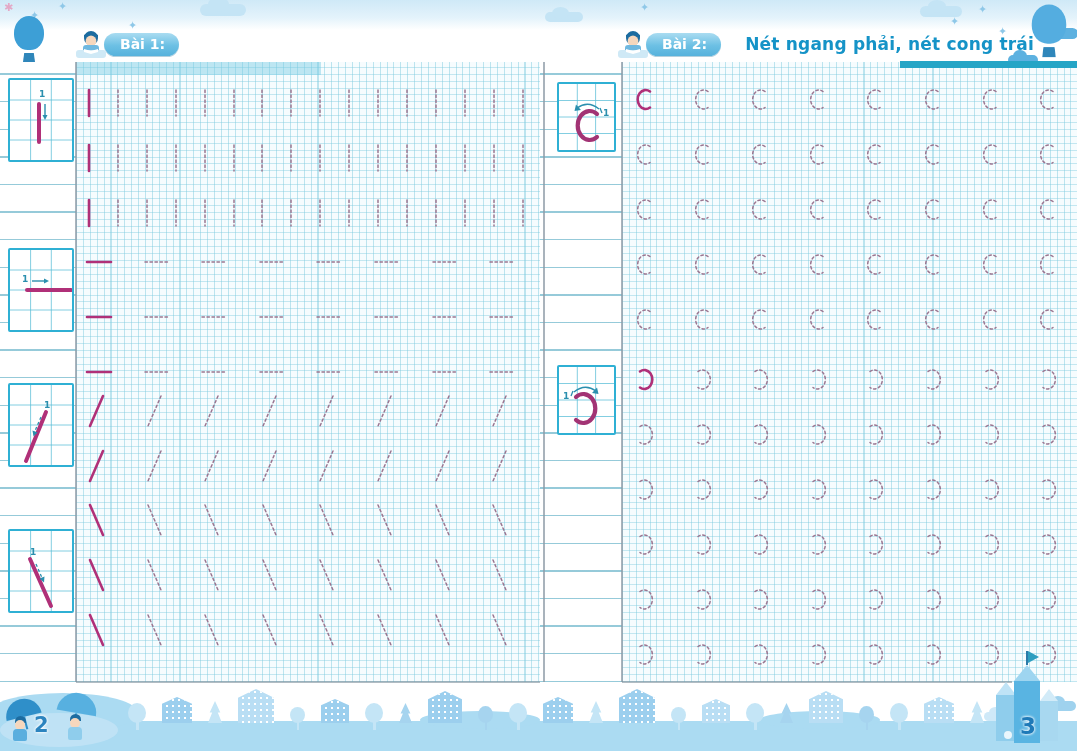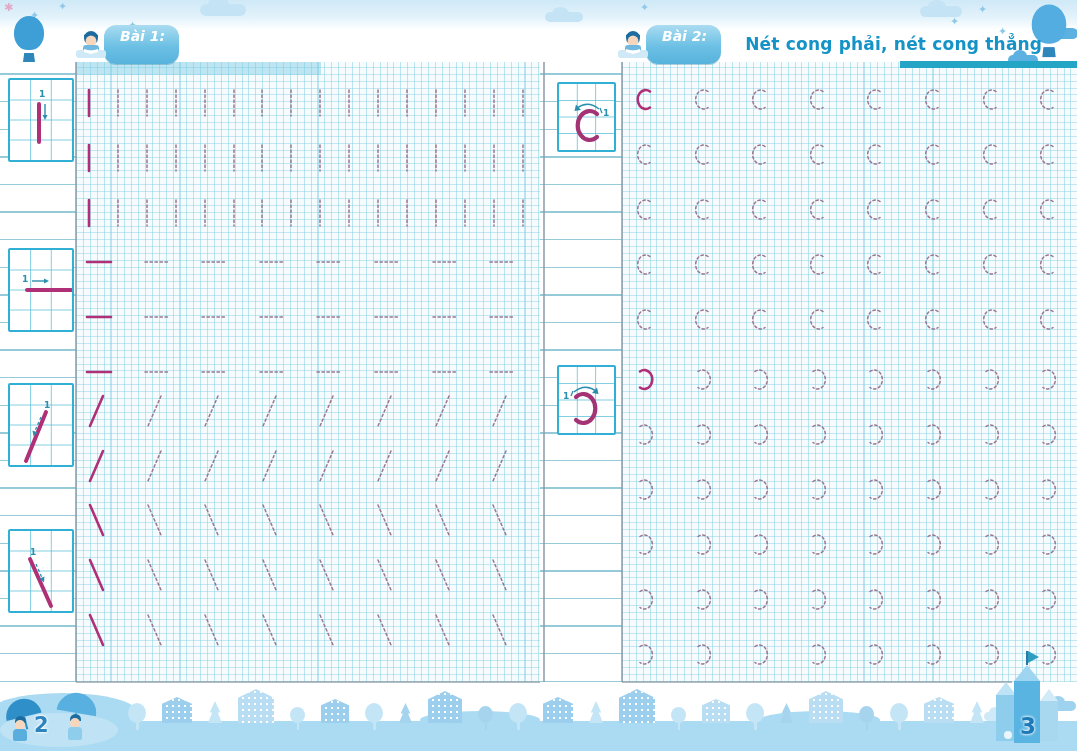--- a/index.html
+++ b/index.html
@@ -16,23 +16,23 @@
   .star.pink{color:#e3a8c6;}
   
   .balloon{position:absolute;}
   .balloon .env{width:30px;height:34px;border-radius:50% 50% 46% 46%;background:#3d9fd6;}
   .balloon .env.lt{background:#54ade0;}
   .balloon .basket{width:12px;height:9px;background:#2f86ba;margin:3px auto 0;
        clip-path:polygon(10% 0,90% 0,100% 100%,0 100%);}
   
   .hdr{position:absolute;top:28px;height:32px;display:flex;align-items:center;}
   .kid-icon{width:38px;height:30px;flex:0 0 auto;margin-right:-6px;position:relative;z-index:2;}
-  .badge{position:relative;height:23px;padding:0 14px 16px 16px;border-radius:12px;
+  .badge{position:relative;height:23px;padding:0 14px 0 16px;border-radius:12px;
        background:linear-gradient(180deg,#aadcf1 0%,#6cc0e4 55%,#57b2dc 100%);
-       color:#ffffff;font-weight:bold;font-style:italic;font-size:14px;line-height:23px;
+       color:#ffffff;font-weight:bold;font-size:14px;line-height:23px;
        box-shadow:0 1px 0 rgba(40,120,160,.35);}
   .badge:after{content:"";position:absolute;right:-10px;top:-3px;width:20px;height:26px;
        background:#cfeaf7;border-radius:5px;transform:rotate(8deg);z-index:-1;}
   .lesson-title{margin-left:24px;color:#1593c7;font-weight:bold;font-size:17px;letter-spacing:.2px;}
   
   .grid-area{position:absolute;top:62px;height:620px;background-color:#f6fcfe;
      background-image:
        repeating-linear-gradient(90deg,rgba(125,202,222,.48) 0 1px,transparent 1px 6.9px),
        repeating-linear-gradient(0deg,rgba(125,202,222,.42) 0 1px,transparent 1px 6.9px);}
   .baseline-layer{position:absolute;left:0;top:62px;width:1077px;height:620px;
@@ -133,21 +133,21 @@
   <div class="hdr" style="left:614px;">
     <svg class="kid-icon" viewBox="0 0 38 30">
       <circle cx="19" cy="9" r="7" fill="#1d6ca0"></circle>
       <circle cx="19" cy="12" r="5.4" fill="#f6d7bd"></circle>
       <path d="M12,9 q7,-6 14,0 l0,-3 q-7,-5 -14,0 z" fill="#1d6ca0"></path>
       <rect x="11" y="16" width="16" height="8" rx="3" fill="#6fb8e0"></rect>
       <rect x="4" y="21" width="30" height="8" rx="3" fill="#cfe9f6"></rect>
       <path d="M12,20 l7,2 l7,-2 l0,3 l-7,2 l-7,-2 z" fill="#ffffff"></path>
     </svg>
     <div class="badge">Bài 2:</div>
-    <div class="lesson-title">Nét cong phải, nét cong thẳng</div>
+    <div class="lesson-title">Nét ngang phải, nét cong trái</div>
   </div>
 
   <div class="ex-box" style="left:8px;top:78px;width:62px;height:80px;">
     <svg width="62" height="80" viewBox="0 0 62 80">
       <g stroke="rgba(90,190,215,.75)" stroke-width="1">
         <line x1="20.6" y1="0" x2="20.6" y2="80"></line>
           <line x1="41.3" y1="0" x2="41.3" y2="80"></line>
         <line x1="0" y1="20" x2="62" y2="20"></line>
           <line x1="0" y1="40" x2="62" y2="40"></line>
           <line x1="0" y1="60" x2="62" y2="60"></line>

